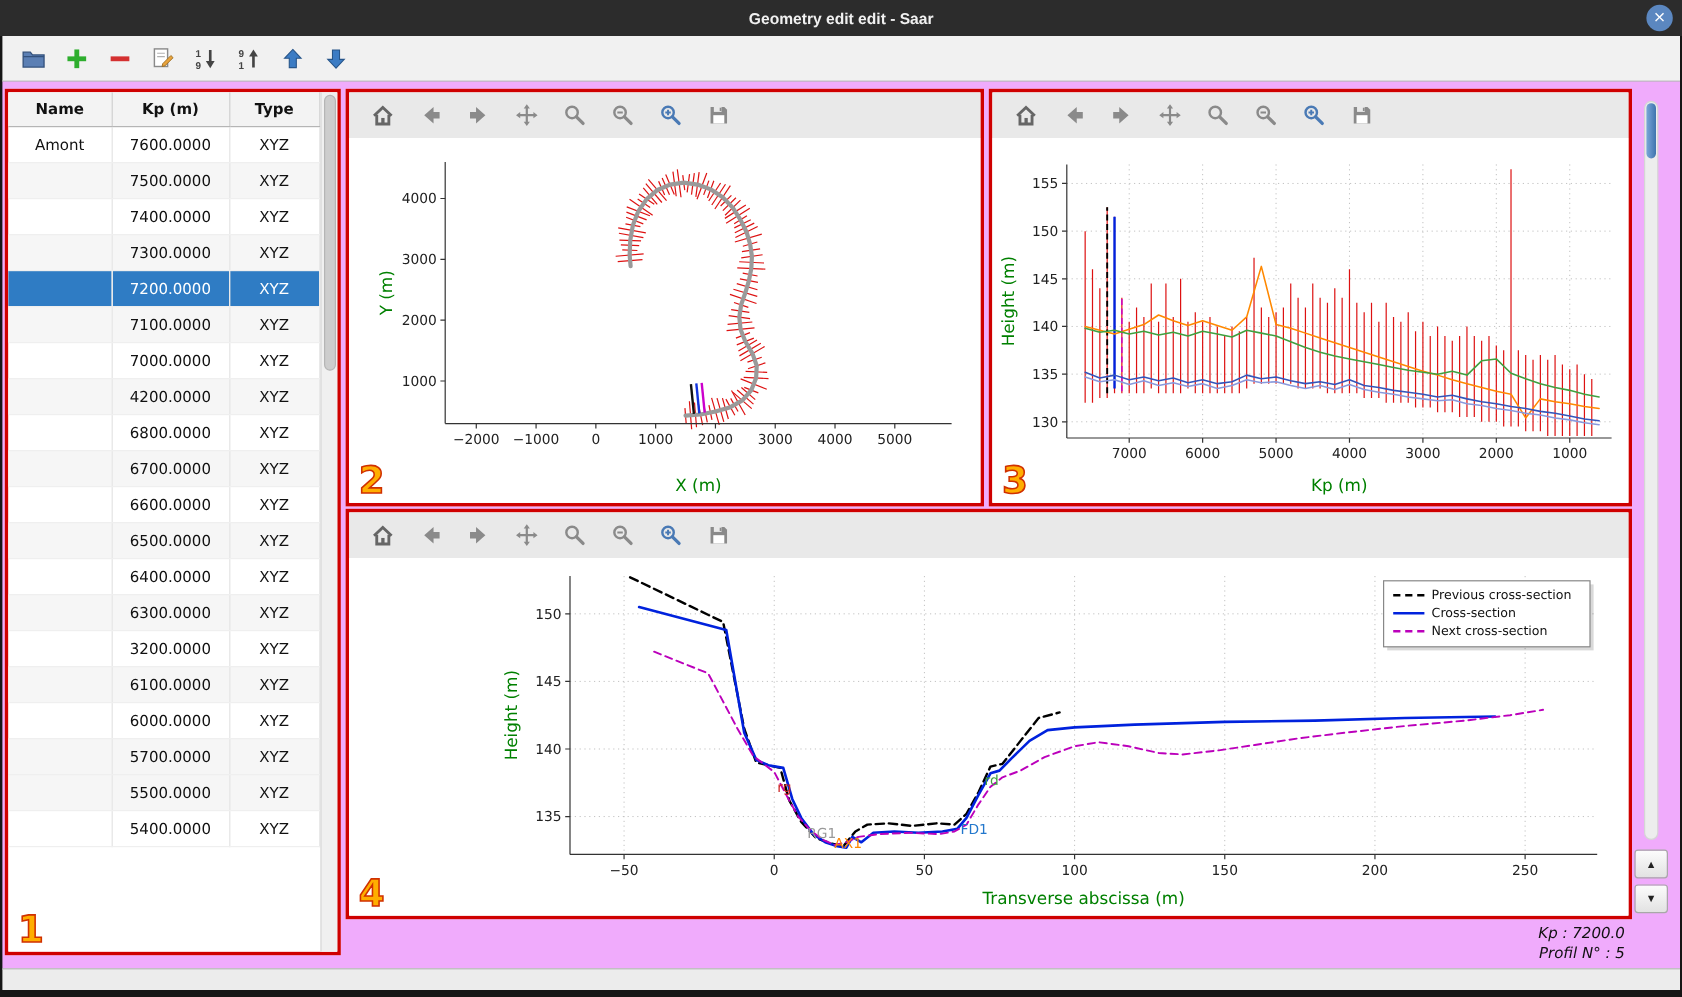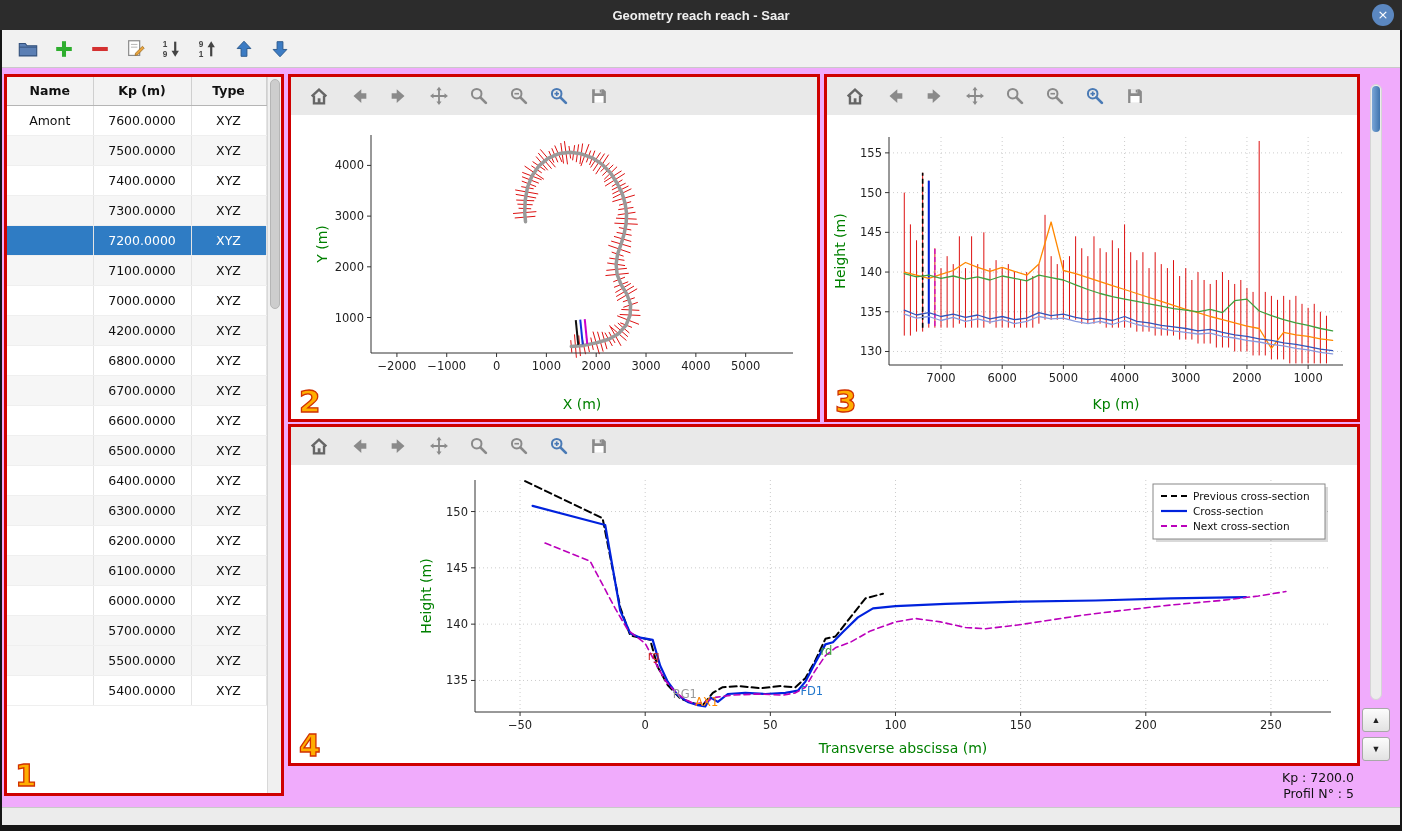--- a/index.html
+++ b/index.html
@@ -29,28 +29,28 @@
   table.cs td{height:30px;font-size:12.5px;text-align:center;border-right:1px solid #e4e4e4;border-bottom:1px solid #efefef;color:#111;overflow:hidden;white-space:nowrap;}
   tr.alt td{background:#f6f6f6;}
   tr.selected td{background:#2f7cc4;color:#fff;}
   .table-scrollbar{width:15px;background:#f0f0f0;border-left:1px solid #d8d8d8;position:relative;}
   .table-scroll-thumb{position:absolute;top:2px;left:2px;width:10px;height:230px;background:#cdcdcd;border:1px solid #b5b5b5;border-radius:5px;}
   .vscroll{position:absolute;right:18px;top:16px;width:12px;height:616px;background:#ededed;border:1px solid #d5d5d5;border-radius:6px;}
   .vthumb{position:absolute;top:1px;left:1px;width:8px;height:46px;background:linear-gradient(90deg,#7aa7d8,#3f74ae);border-radius:4px;}
   .scroll-btn{position:absolute;right:10px;width:28px;height:24px;background:linear-gradient(#fcfcfc,#e2e2e2);border:1px solid #a8a8a8;border-radius:3px;font-size:9px;color:#222;display:flex;align-items:center;justify-content:center;cursor:pointer;}
   .scroll-btn.up{top:640px;}
   .scroll-btn.down{top:669px;}
-  .kp-readout{position:absolute;right:46px;top:702px;text-align:right;font-size:12.5px;color:#111;line-height:16px;}
+  .kp-readout{position:absolute;right:46px;top:702px;text-align:right;font-size:12.5px;color:#111;line-height:16px;font-style:italic;}
 </style>
 </head>
 <body>
 
 <div class="window">
   <div class="titlebar">
-    <span class="title">Geometry reach reach - Saar</span>
+    <span class="title">Geometry edit edit - Saar</span>
     <button class="close-btn"><span>×</span></button>
   </div>
 
   <div class="toolbar" id="main-toolbar">
       <button class="tb-btn">
         <svg width="22" height="22" viewBox="0 0 24 24">
           <path d="M2.5 6 H9 L11 8.5 H21.5 V19.5 H2.5 Z" fill="#5b7fb4" stroke="#33517c" stroke-width="1.2"></path>
           <path d="M2.5 10 H21.5" stroke="#33517c" stroke-width="1" fill="none"></path>
         </svg>
       </button>
@@ -184,21 +184,21 @@
                 <td>6400.0000</td>
                 <td>XYZ</td>
               </tr>
               <tr class="alt">
                 <td></td>
                 <td>6300.0000</td>
                 <td>XYZ</td>
               </tr>
               <tr>
                 <td></td>
-                <td>6200.0000</td>
+                <td>3200.0000</td>
                 <td>XYZ</td>
               </tr>
               <tr class="alt">
                 <td></td>
                 <td>6100.0000</td>
                 <td>XYZ</td>
               </tr>
               <tr>
                 <td></td>
                 <td>6000.0000</td>

